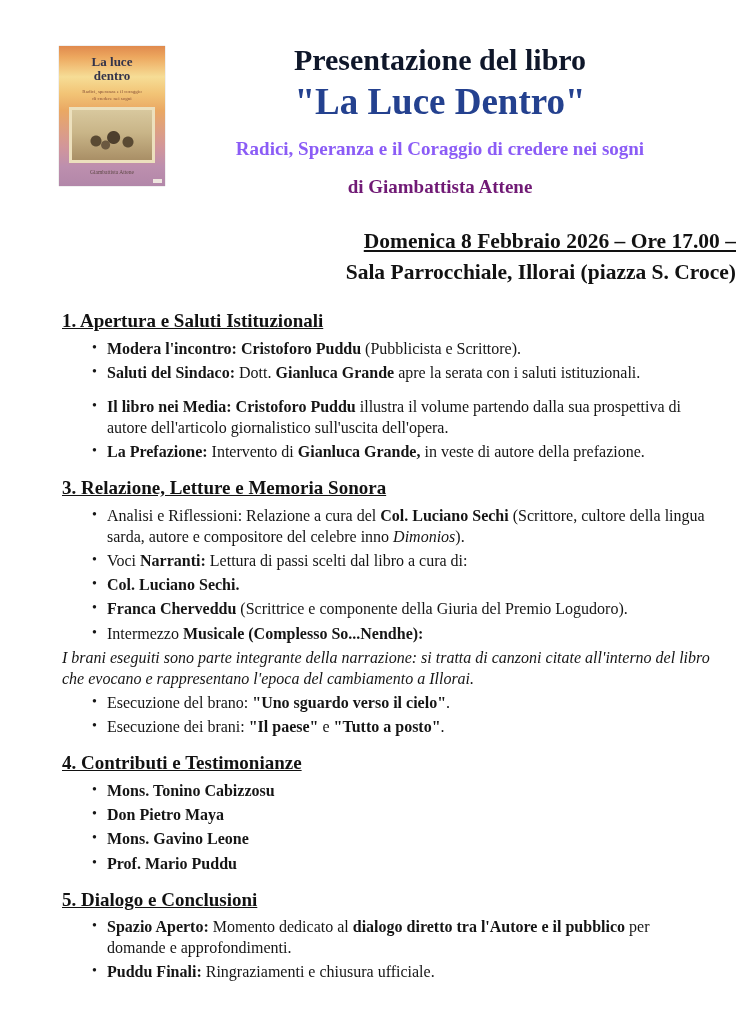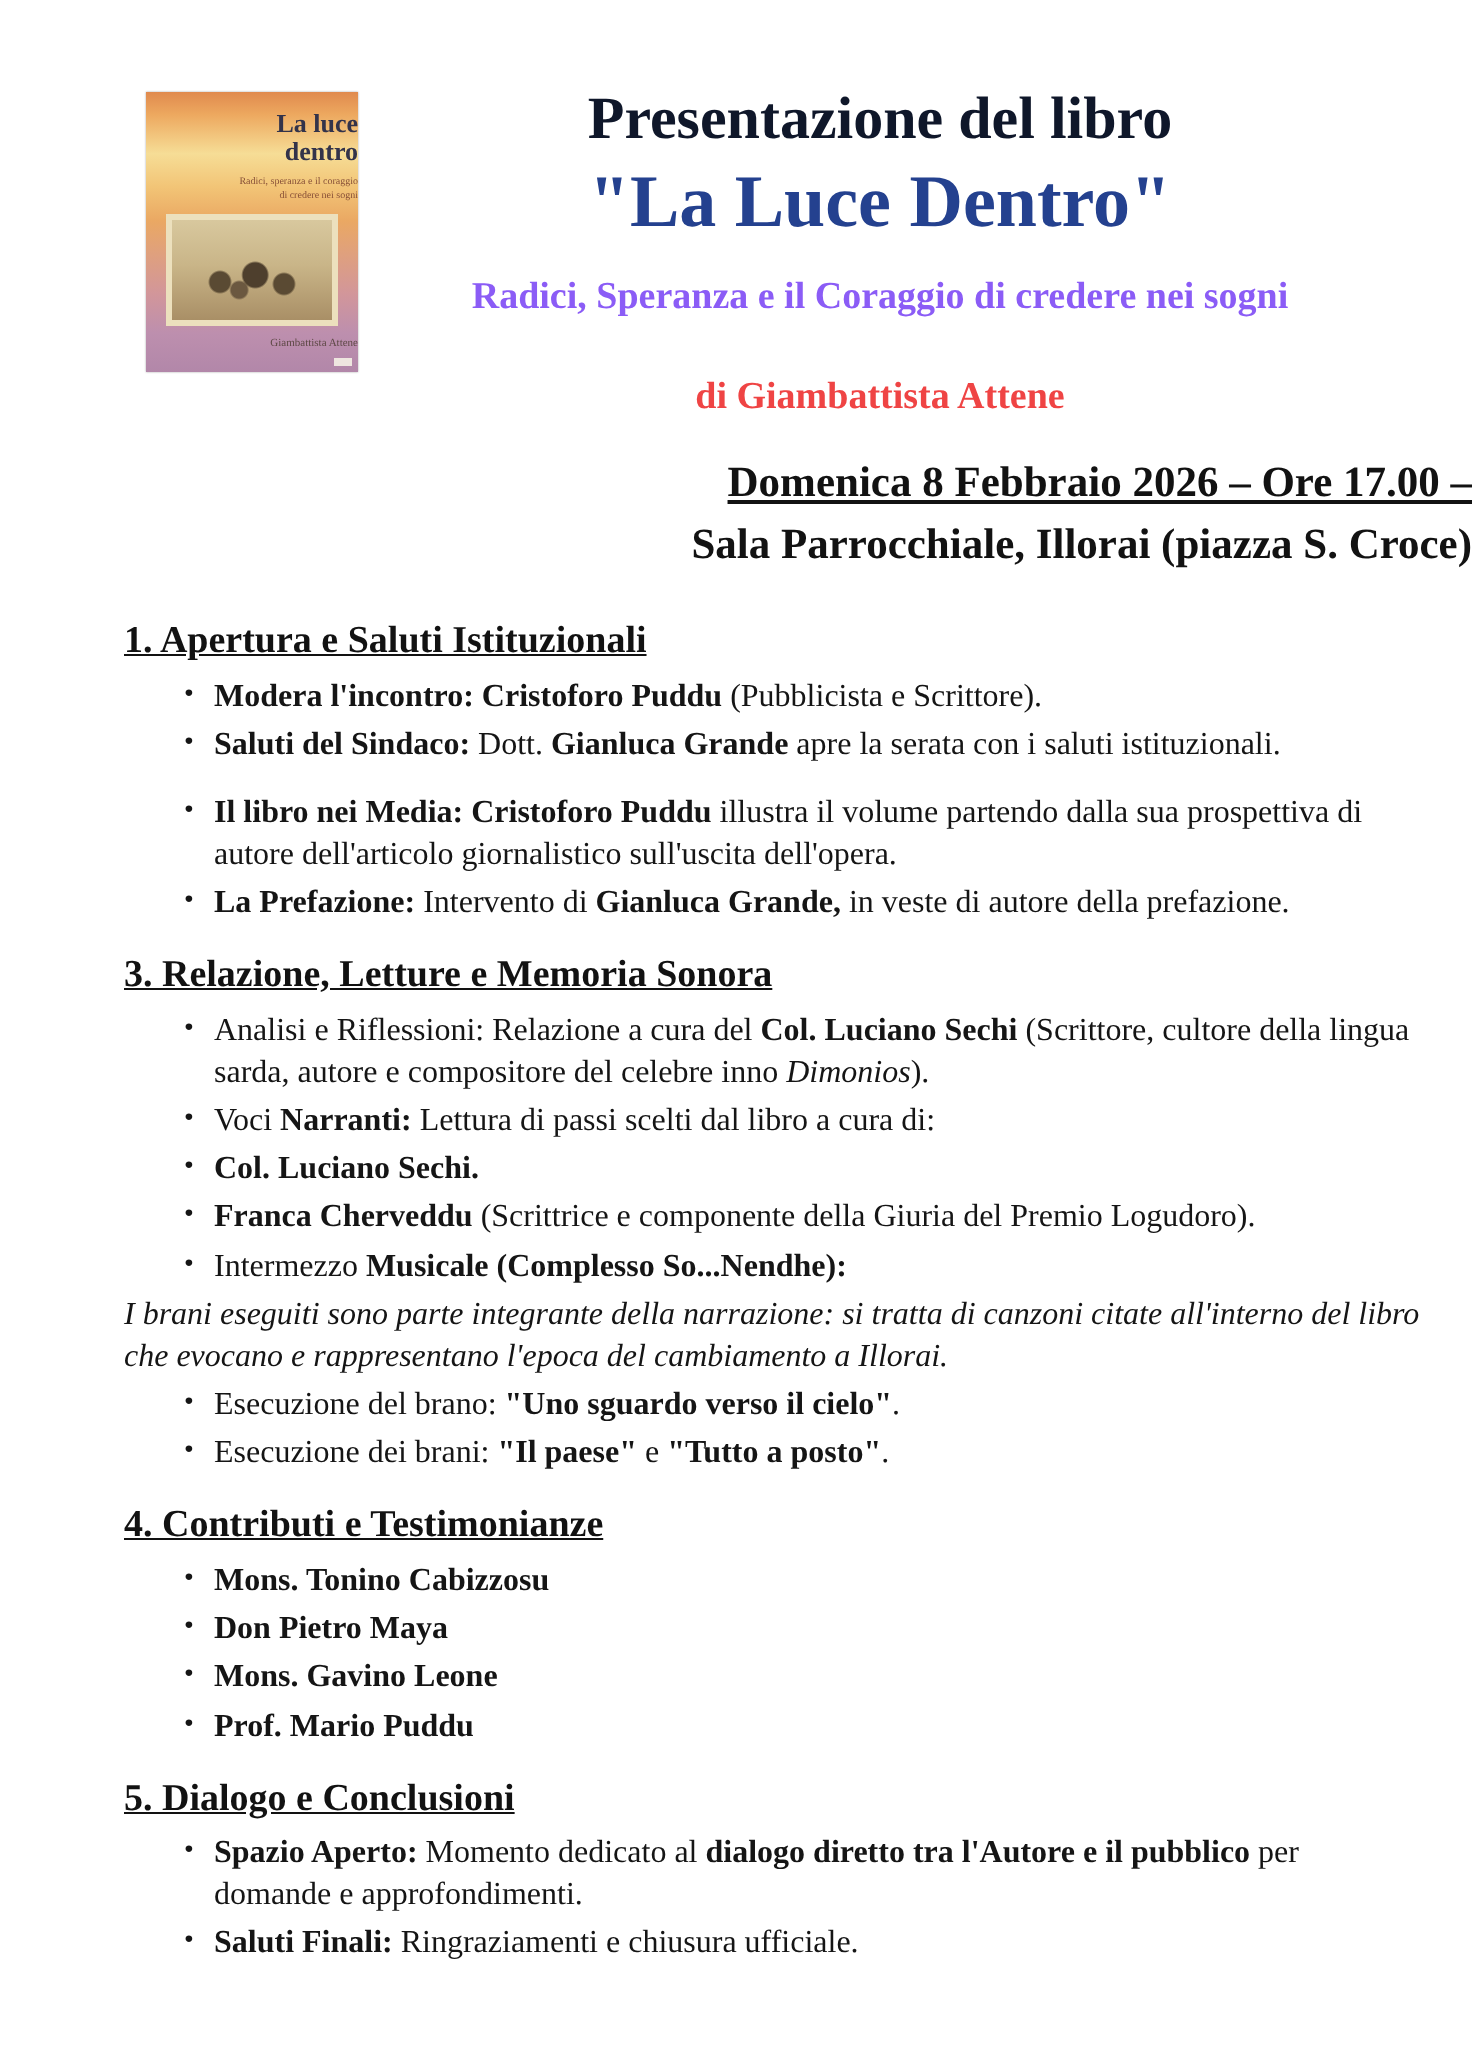--- a/index.html
+++ b/index.html
@@ -5,46 +5,46 @@
   html,body{margin:0;padding:0;background:#e9e9e9;}
   .page{
     width:736px;height:1024px;background:#ffffff;position:relative;
     margin:0 auto;font-family:"Liberation Serif", serif;color:#151515;
     overflow:hidden;box-sizing:border-box;
   }
 
   
   .header{position:relative;margin-top:44px;height:168px;}
   .book-cover{
-    position:absolute;left:73px;top:2px;width:106px;height:140px;
+    position:absolute;left:59px;top:2px;width:106px;height:140px;
     background:linear-gradient(180deg,
       #e08a4e 0%, #eda85f 8%, #f6dd96 22%, #f2c476 34%,
       #eaa863 46%, #dfa07e 58%, #d2969a 72%, #bd8fae 86%, #b287a9 100%);
-    text-align:right;box-shadow:0 0 1px rgba(0,0,0,.35);
+    text-align:center;box-shadow:0 0 1px rgba(0,0,0,.35);
   }
   .cover-title{font-weight:bold;color:#33334a;font-size:13px;line-height:1.1;padding-top:9px;}
   .cover-subtitle{font-size:5px;color:#7c4330;margin-top:4px;line-height:1.4;opacity:.9;}
   .cover-photo{
     width:86px;height:56px;margin:5px auto 0;
     border:3px solid #ece0bd;box-sizing:border-box;
     background:
       radial-gradient(circle at 52% 55%, #4e3f2d 0 6px, transparent 7px),
       radial-gradient(circle at 30% 62%, #5a4a33 0 5px, transparent 6px),
       radial-gradient(circle at 70% 64%, #5a4a33 0 5px, transparent 6px),
       radial-gradient(circle at 42% 70%, #6b5840 0 4px, transparent 5px),
       linear-gradient(180deg,#d8c89e 0%,#c9b588 45%,#a98f66 100%);
   }
   .cover-author{font-size:5.5px;color:#4d3c33;margin-top:6px;opacity:.85;}
   .cover-mark{position:absolute;right:3px;bottom:3px;width:9px;height:4px;background:#f4f0e4;opacity:.9;}
 
   .header-titles{margin-left:186px;margin-right:42px;text-align:center;}
   .main-title{font-size:30px;font-weight:bold;color:#0f172a;line-height:1.05;margin:0;}
   .book-title{font-size:37px;font-weight:bold;color:#24418f;line-height:1.05;margin:7px 0 0;}
   .subtitle{font-size:19px;font-weight:bold;color:#8b5cf6;margin:17px 0 0;}
-  .author-line{font-size:19px;font-weight:bold;color:#ef4444;margin:28px 0 0;}
+  .author-line{font-size:19px;font-weight:bold;color:#701a75;margin:16px 0 0;}
 
   
   .event-info{text-align:right;margin-top:14px;font-weight:bold;font-size:21.5px;line-height:1.45;color:#121212;}
   .date-line{text-decoration:underline;}
 
   
   .agenda{padding:8px 24px 0 62px;font-size:16px;line-height:1.3;}
   .section{margin-top:13px;}
   .section-heading{font-size:19px;font-weight:bold;color:#121212;text-decoration:underline;margin:0 0 5px;}
   ul.bullets{list-style:none;margin:0;padding:0 0 0 28px;}
@@ -121,18 +121,18 @@
           <li><span class="seg-b">Mons. Tonino Cabizzosu</span></li>
           <li><span class="seg-b">Don Pietro Maya</span></li>
           <li><span class="seg-b">Mons. Gavino Leone</span></li>
           <li><span class="seg-b">Prof. Mario Puddu</span></li>
         </ul>
       </section>
       <section class="section">
         <h2 class="section-heading">5. Dialogo e Conclusioni</h2>
         <ul class="bullets">
           <li><span class="seg-b">Spazio Aperto:</span><span class="seg"> Momento dedicato al </span><span class="seg-b">dialogo diretto tra l'Autore e il pubblico</span><span class="seg"> per domande e approfondimenti.</span></li>
-          <li><span class="seg-b">Saluti Finali:</span><span class="seg"> Ringraziamenti e chiusura ufficiale.</span></li>
+          <li><span class="seg-b">Puddu Finali:</span><span class="seg"> Ringraziamenti e chiusura ufficiale.</span></li>
         </ul>
       </section>
     </div>
 
 </div>
 
 </body></html>

